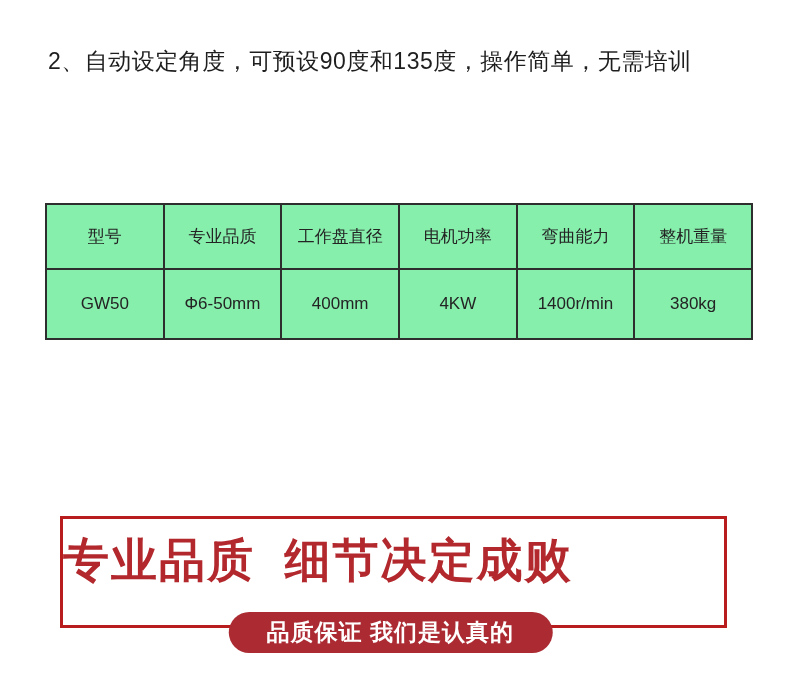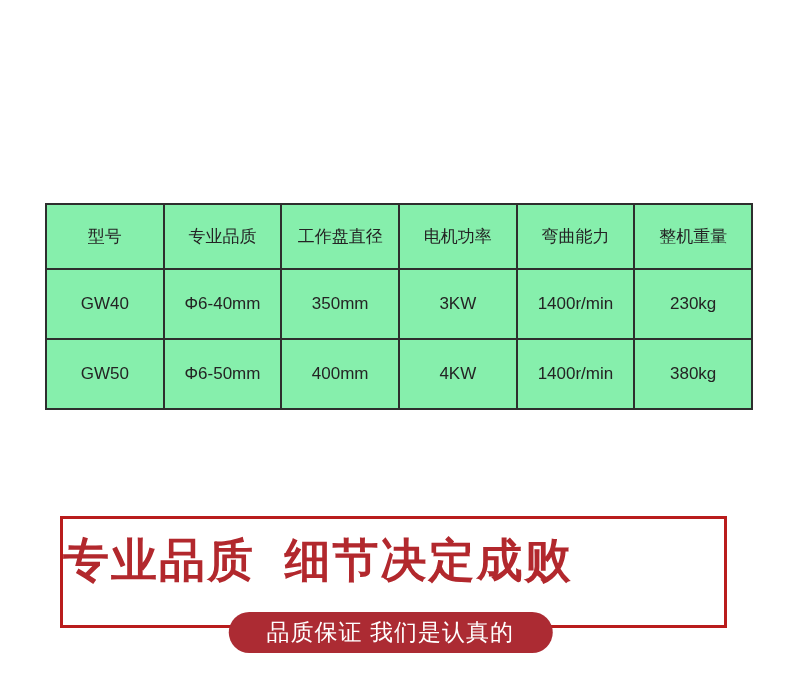--- a/index.html
+++ b/index.html
@@ -87,51 +87,44 @@
     height: 41px;
     border-radius: 21px;
     background: #ac2b33;
     display: flex;
     align-items: center;
     justify-content: center;
   }
   .promo-badge-text {
     color: #ffffff;
     font-size: 23px;
-    font-weight: 400;
+    font-weight: 700;
     letter-spacing: 1px;
     white-space: nowrap;
   }
 </style>
 </head>
 <body>
 
 <div class="features">
+  <div class="feature-line">2、自动设定角度，可预设90度和135度，操作简单，无需培训</div>
 </div>
 
 <table class="spec-table">
   <thead>
     <tr>
       <th>型号</th>
       <th>专业品质</th>
       <th>工作盘直径</th>
       <th>电机功率</th>
       <th>弯曲能力</th>
       <th>整机重量</th>
     </tr>
   </thead>
   <tbody>
-    <tr>
-      <td>GW40</td>
-      <td>Φ6-40mm</td>
-      <td>350mm</td>
-      <td>3KW</td>
-      <td>1400r/min</td>
-      <td>230kg</td>
-    </tr>
     <tr>
       <td>GW50</td>
       <td>Φ6-50mm</td>
       <td>400mm</td>
       <td>4KW</td>
       <td>1400r/min</td>
       <td>380kg</td>
     </tr>
   </tbody>
 </table>

